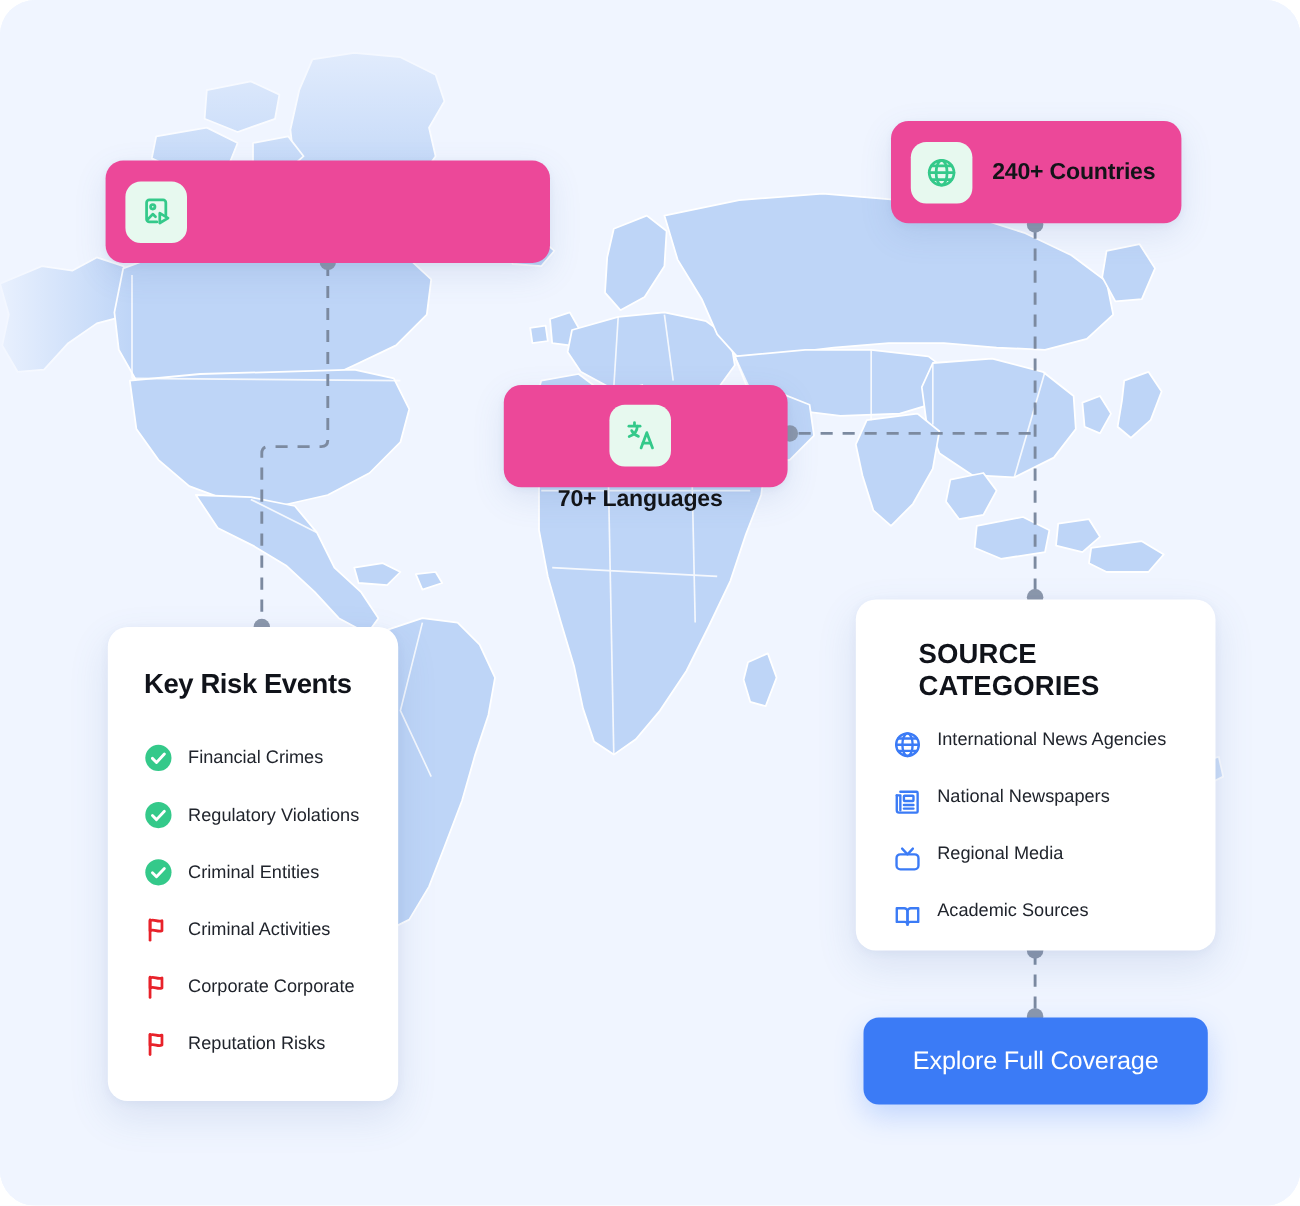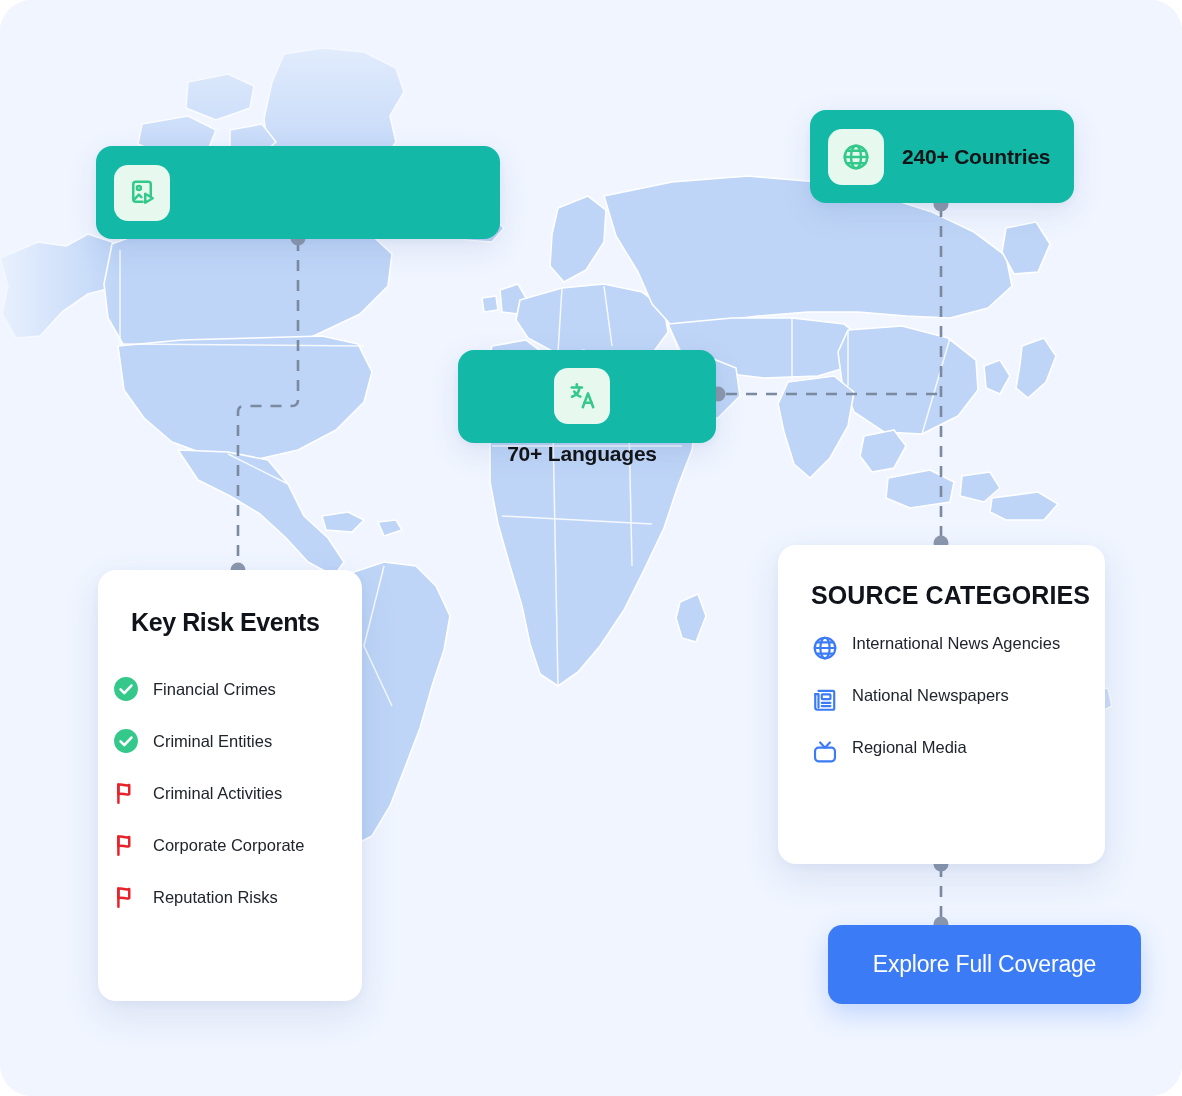--- a/index.html
+++ b/index.html
@@ -45,21 +45,21 @@
 
   
   #connectors { position:absolute; inset:0; width:1182px; height:1096px; pointer-events:none; }
 
   
   .pill {
     position: absolute;
     display: flex;
     align-items: center;
     gap: 18px;
-    background: #14b8a6;
+    background: #ec4899;
     border-radius: 16px;
     box-shadow: 0 10px 30px rgba(80,110,170,.13), 0 2px 6px rgba(80,110,170,.07);
     padding: 18px 28px 18px 18px;
   }
   .pill .ico-box {
     width: 56px; height: 56px;
     border-radius: 14px;
     background: #e7f9ef;
     display: flex; align-items: center; justify-content: center;
     flex: 0 0 auto;
@@ -84,51 +84,51 @@
     box-shadow: 0 14px 36px rgba(80,110,170,.14), 0 2px 8px rgba(80,110,170,.06);
     padding: 38px 0 0 0;
   }
   #card-risk h2 {
     font-size: 25px; font-weight: bold; color:#10131a;
     padding-left: 33px; letter-spacing: -0.4px;
   }
   .risk-list { margin-top: 26px; }
   .risk-item {
     display:flex; align-items:center; gap: 14px;
-    height: 52px; padding-left: 15px;
+    height: 52px; padding-left: 33px;
   }
   .risk-item .risk-label {
     font-size: 16.5px; color:#20242c;
   }
   .risk-ico { width: 26px; height: 26px; flex: 0 0 auto; display:flex; align-items:center; justify-content:center;}
 
   
   #card-sources {
     position: absolute;
     left: 778px; top: 545px; width: 327px; height: 319px;
     background:#fff; border-radius: 18px;
     box-shadow: 0 14px 36px rgba(80,110,170,.14), 0 2px 8px rgba(80,110,170,.06);
     padding: 36px 0 0 0;
   }
   #card-sources h2 {
     font-size: 25px; font-weight: bold; color:#10131a;
-    padding-left: 33px; letter-spacing: 0.1px;
+    padding-left: 33px; letter-spacing: 0.1px; margin-left: 24px;
   }
   .src-list { margin-top: 24px; }
   .src-item {
     display:flex; gap: 13px;
     height: 52px; padding-left: 33px;
   }
   .src-item .src-label { font-size: 16.5px; color:#20242c; }
   .src-ico { width: 28px; height: 28px; flex:0 0 auto; display:flex; align-items:center; justify-content:center; }
 
   
   #cta {
     position:absolute;
-    left: 828px; top: 925px; width: 313px; height: 79px;
+    left: 785px; top: 925px; width: 313px; height: 79px;
     background: #3b7bf6;
     border: none;
     border-radius: 14px;
     color: #ffffff;
     font-family: "Liberation Sans", sans-serif;
     font-size: 23px;
     letter-spacing: -0.2px;
     cursor: pointer;
     box-shadow: 0 10px 26px rgba(59,123,246,.26);
   }
@@ -295,20 +295,29 @@
       <div class="risk-item">
         <span class="risk-ico">
           <svg width="26" height="26" viewBox="0 0 24 24">
               <circle cx="12" cy="12" r="11" fill="#34c98a"></circle>
               <path d="M7 12.4 10.4 15.8 17 8.8" fill="none" stroke="#ffffff" stroke-width="2.4" stroke-linecap="round" stroke-linejoin="round"></path>
             </svg>
         </span>
         <span class="risk-label">Financial Crimes</span>
       </div>
 
+      <div class="risk-item">
+        <span class="risk-ico">
+          <svg width="26" height="26" viewBox="0 0 24 24">
+              <circle cx="12" cy="12" r="11" fill="#34c98a"></circle>
+              <path d="M7 12.4 10.4 15.8 17 8.8" fill="none" stroke="#ffffff" stroke-width="2.4" stroke-linecap="round" stroke-linejoin="round"></path>
+            </svg>
+        </span>
+        <span class="risk-label">Regulatory Violations</span>
+      </div>
 
       <div class="risk-item">
         <span class="risk-ico">
           <svg width="26" height="26" viewBox="0 0 24 24">
               <circle cx="12" cy="12" r="11" fill="#34c98a"></circle>
               <path d="M7 12.4 10.4 15.8 17 8.8" fill="none" stroke="#ffffff" stroke-width="2.4" stroke-linecap="round" stroke-linejoin="round"></path>
             </svg>
         </span>
         <span class="risk-label">Criminal Entities</span>
       </div>
@@ -376,19 +385,28 @@
       <div class="src-item">
         <span class="src-ico">
           <svg width="26" height="26" viewBox="0 0 24 24" fill="none" stroke="#3b7bf6" stroke-width="2" stroke-linecap="round" stroke-linejoin="round">
             <path d="M7.5 3.2 12 8l4.5-4.8"></path>
             <rect x="2.8" y="8" width="18.4" height="12.6" rx="3.2"></rect>
           </svg>
         </span>
         <span class="src-label">Regional Media</span>
       </div>
 
+      <div class="src-item">
+        <span class="src-ico">
+          <svg width="26" height="26" viewBox="0 0 24 24" fill="none" stroke="#3b7bf6" stroke-width="2" stroke-linecap="round" stroke-linejoin="round">
+            <path d="M3 5.2h6.2a2.8 2.8 0 0 1 2.8 2.8V19a2.3 2.3 0 0 0-2.3-2.3H3z"></path>
+            <path d="M21 5.2h-6.2A2.8 2.8 0 0 0 12 8V19a2.3 2.3 0 0 1 2.3-2.3H21z"></path>
+          </svg>
+        </span>
+        <span class="src-label">Academic Sources</span>
+      </div>
 
     </div>
   </div>
 
   <button id="cta">Explore Full Coverage</button>
 
 </div>
 
 </body></html>

